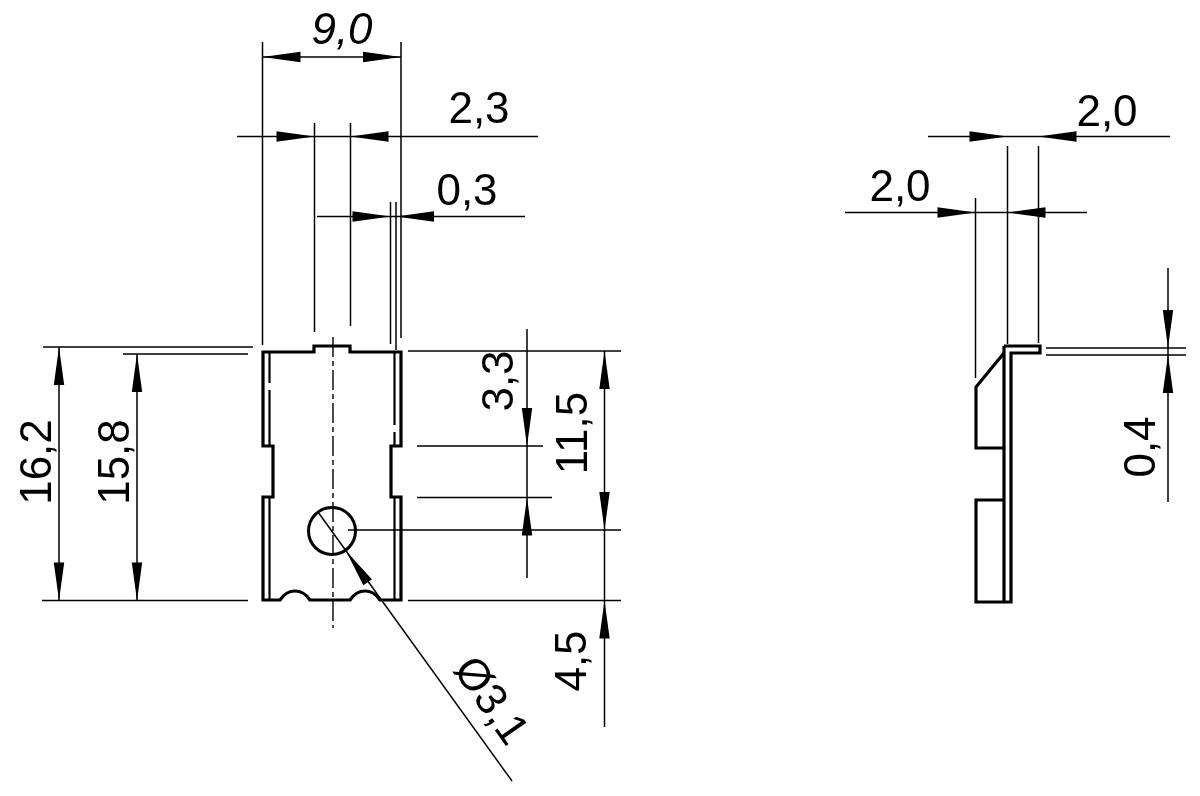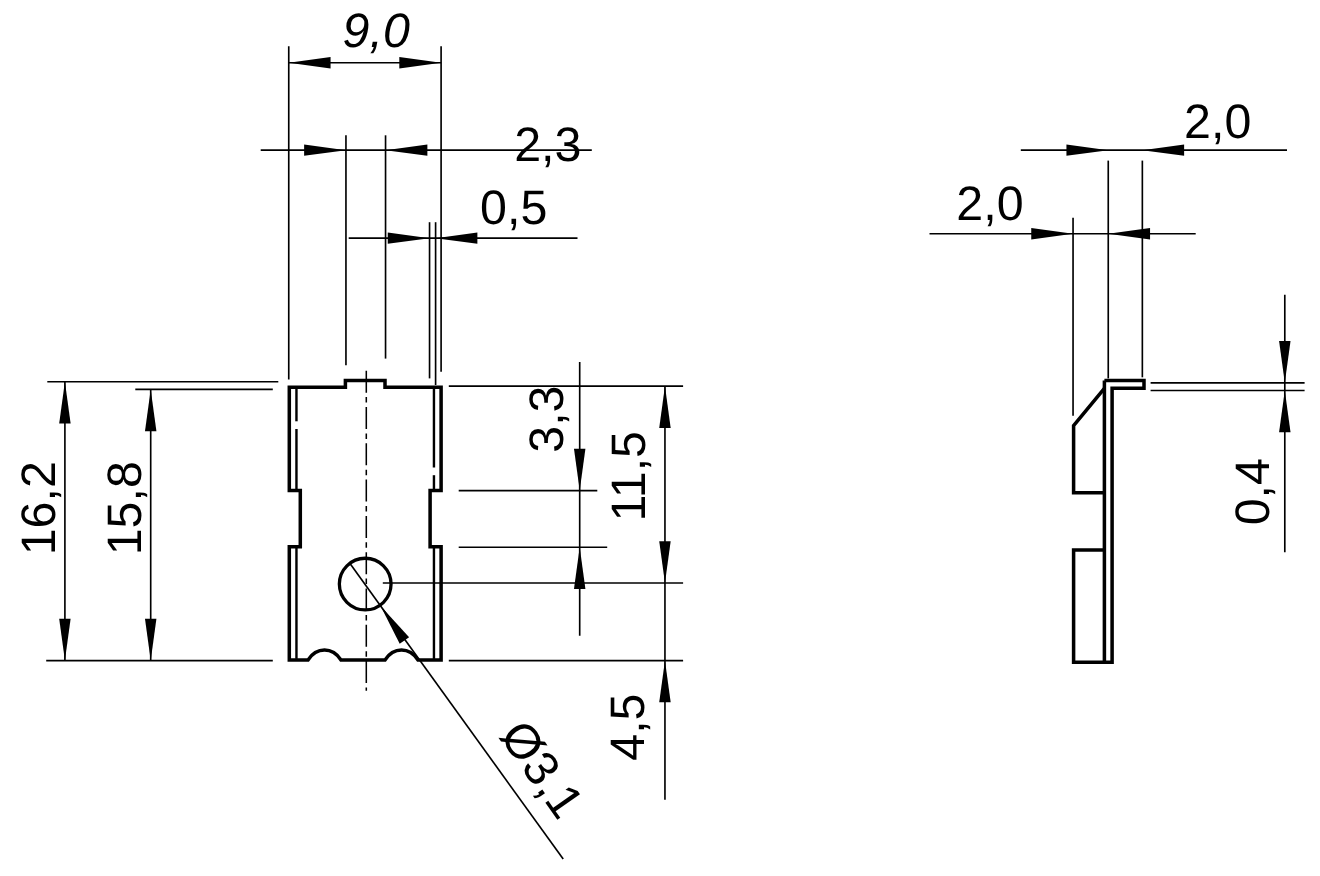--- a/index.html
+++ b/index.html
@@ -128,22 +128,22 @@
       <use href="#arr" transform="translate(1007.5,136.5)"></use>
       <use href="#arr" transform="translate(1038.5,136.5) rotate(180)"></use>
       <use href="#arr" transform="translate(975.5,212.5)"></use>
       <use href="#arr" transform="translate(1007.5,212.5) rotate(180)"></use>
       <use href="#arr" transform="translate(1168,348) rotate(90)"></use>
       <use href="#arr" transform="translate(1168,355) rotate(-90)"></use>
     </g>
   </svg>
 
   <div class="dim-label" style="left:342px;  top:29px;font-style:italic;">9,0</div>
-  <div class="dim-label" style="left:498px;  top:108px;margin-top:24px;">2,3</div>
-  <div class="dim-label" style="left:467px;  top:190px;">0,5</div>
+  <div class="dim-label" style="left:479px;  top:108px;">2,3</div>
+  <div class="dim-label" style="left:467px;  top:190px;">0,3</div>
   <div class="dim-label v" style="left:36px;   top:462px;">16,2</div>
   <div class="dim-label v" style="left:114px;  top:462px;">15,8</div>
   <div class="dim-label v" style="left:498px;  top:381px;">3,3</div>
   <div class="dim-label v" style="left:572px;  top:433px;">11,5</div>
   <div class="dim-label v" style="left:571px;  top:661px;">4,5</div>
   <div class="dim-label diag" style="left:492px; top:700px;">Ø3,1</div>
   <div class="dim-label" style="left:1107px; top:111px;">2,0</div>
   <div class="dim-label" style="left:900px;  top:186px;">2,0</div>
   <div class="dim-label v" style="left:1140px; top:447px;">0,4</div>
 

